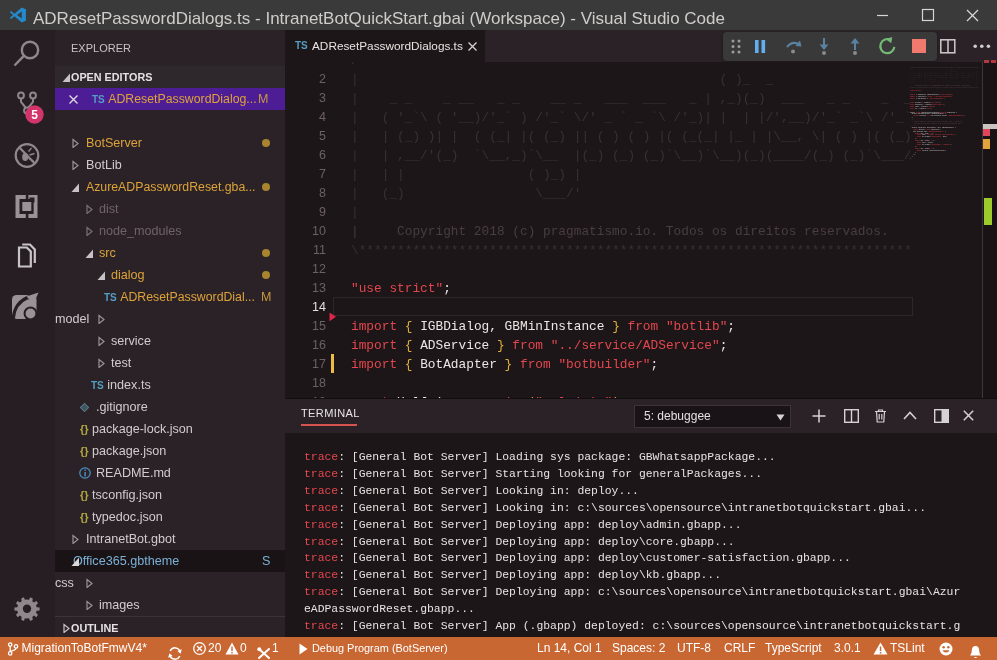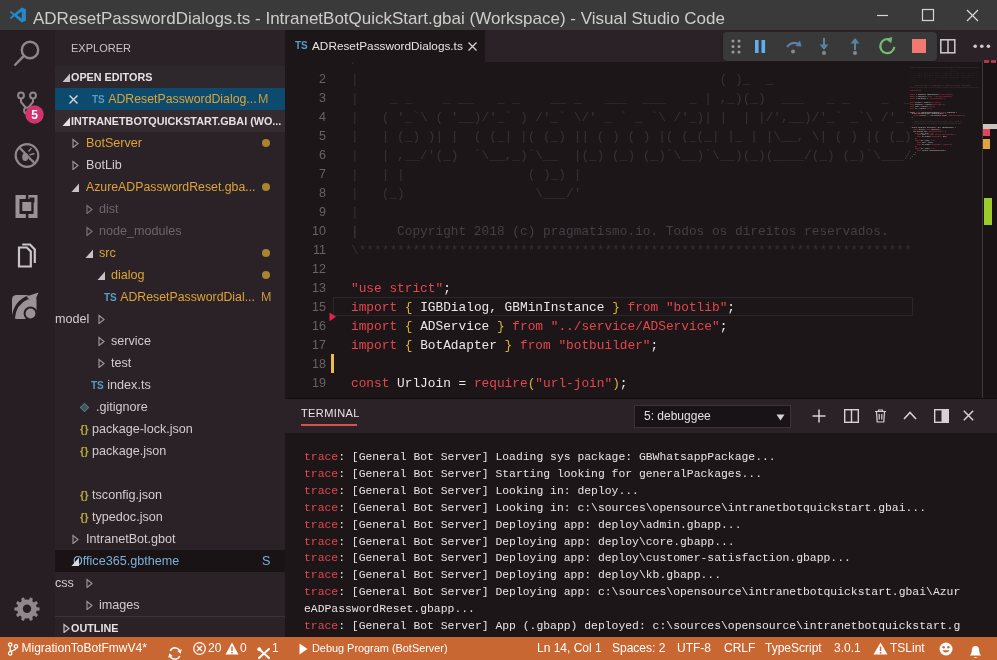--- a/index.html
+++ b/index.html
@@ -110,30 +110,27 @@
     <g fill="#8f878b">
       <path d="M27 569.5 l2.1 0.3 l1 -2.6 l2.7 1.2 l-0.5 2.8 l1.7 1.3 l2.3 -1.6 l1.7 2.4 l-2 2 l0.7 2 l2.9 0.3 l0 2.9 l-2.9 0.3 l-0.7 2 l2 2 l-1.7 2.4 l-2.3 -1.6 l-1.7 1.3 l0.5 2.8 l-2.7 1.2 l-1 -2.6 l-2.1 0.3 l-2.1 -0.3 l-1 2.6 l-2.7 -1.2 l0.5 -2.8 l-1.7 -1.3 l-2.3 1.6 l-1.7 -2.4 l2 -2 l-0.7 -2 l-2.9 -0.3 l0 -2.9 l2.9 -0.3 l0.7 -2 l-2 -2 l1.7 -2.4 l2.3 1.6 l1.7 -1.3 l-0.5 -2.8 l2.7 -1.2 l1 2.6 Z M27 574.5 a4.2 4.2 0 1 0 0 8.4 a4.2 4.2 0 1 0 0 -8.4 Z" fill-rule="evenodd"></path>
     </g>
   </svg>
 </div>
 <div id="sidebar">
   <div class="row" style="top:7px;font-size:11px;color:#c8c2c5"><span style="margin-left:16px">EXPLORER</span></div>
   <div class="row sect" style="top:36px;background:#2e282c"><svg class="twisty" style="left:6px">
         <polygon points="9,1.5 9,10 1.5,10" fill="#c8c2c5"></polygon>
       </svg><span style="margin-left:16px">OPEN EDITORS</span></div>
-  <div class="row" style="top:58px;background:#0c4a6e">
+  <div class="row" style="top:58px;background:#4c1d95">
     <svg class="abs" style="left:14px;top:7px" width="9" height="9">
         <path d="M0.5 0.5 L8.5 8.5 M8.5 0.5 L0.5 8.5" stroke="#dcd7d9" stroke-width="1.4"></path>
       </svg>
     <span class="tsic" style="margin-left:37px">TS</span> <span class="gold" style="font-size:12.3px">ADResetPasswordDialog...</span>
     <span class="mbadge gold" style="left:203px">M</span>
   </div>
-  <div class="row sect" style="top:80px;background:#332b30"><svg class="twisty" style="left:6px">
-        <polygon points="9,1.5 9,10 1.5,10" fill="#e6e0e2"></polygon>
-      </svg><span style="margin-left:16px">INTRANETBOTQUICKSTART.GBAI (WO...</span></div>
 
   <div class="row" style="top:102px"><svg class="twisty" style="left:15px">
         <polygon points="3,1.5 8,5.5 3,9.5" fill="none" stroke="#9a9296" stroke-width="1.2"></polygon>
       </svg><span class="gold" style="margin-left:31px">BotServer</span><span class="dot"></span></div>
   <div class="row" style="top:124px"><svg class="twisty" style="left:15px">
         <polygon points="3,1.5 8,5.5 3,9.5" fill="none" stroke="#9a9296" stroke-width="1.2"></polygon>
       </svg><span style="margin-left:31px">BotLib</span></div>
   <div class="row" style="top:146px"><svg class="twisty" style="left:15px">
         <polygon points="9,1.5 9,10 1.5,10" fill="#c8c2c5"></polygon>
       </svg><span class="gold" style="margin-left:31px;font-size:12.3px">AzureADPasswordReset.gba...</span><span class="dot"></span></div>
@@ -158,20 +155,25 @@
       </svg><span style="margin-left:56px">service</span></div>
   <div class="row" style="top:322px"><svg class="twisty" style="left:41px">
         <polygon points="3,1.5 8,5.5 3,9.5" fill="none" stroke="#9a9296" stroke-width="1.2"></polygon>
       </svg><span style="margin-left:56px">test</span></div>
   <div class="row" style="top:344px"><span class="tsic" style="margin-left:36px">TS</span> <span>index.ts</span></div>
   <div class="row" style="top:366px"><svg class="abs" style="left:24px;top:6px" width="11" height="11">
         <rect x="2.6" y="2.6" width="5.8" height="5.8" transform="rotate(45 5.5 5.5)" fill="#3d5560" stroke="#5a7884" stroke-width="1"></rect>
       </svg><span style="margin-left:41px">.gitignore</span></div>
   <div class="row" style="top:388px"><span class="jic" style="margin-left:25px">{}</span> <span>package-lock.json</span></div>
   <div class="row" style="top:410px"><span class="jic" style="margin-left:25px">{}</span> <span>package.json</span></div>
+  <div class="row" style="top:432px"><svg class="abs" style="left:24px;top:5px" width="12" height="12">
+        <circle cx="6" cy="6" r="5.2" fill="none" stroke="#4a93c8" stroke-width="1.2"></circle>
+        <rect x="5.4" y="5" width="1.4" height="4.4" fill="#4a93c8"></rect>
+        <rect x="5.4" y="2.6" width="1.4" height="1.4" fill="#4a93c8"></rect>
+      </svg><span style="margin-left:41px">README.md</span></div>
   <div class="row" style="top:454px"><span class="jic" style="margin-left:25px">{}</span> <span>tsconfig.json</span></div>
   <div class="row" style="top:476px"><span class="jic" style="margin-left:25px">{}</span> <span>typedoc.json</span></div>
   <div class="row" style="top:498px"><svg class="twisty" style="left:15px">
         <polygon points="3,1.5 8,5.5 3,9.5" fill="none" stroke="#9a9296" stroke-width="1.2"></polygon>
       </svg><span style="margin-left:31px">IntranetBot.gbot</span></div>
   <div class="row" style="top:520px;background:#191316;color:#7cb0d6"><svg class="twisty" style="left:15px">
         <polygon points="9,1.5 9,10 1.5,10" fill="#dcd7d9"></polygon>
       </svg><span style="margin-left:18px">Office365.gbtheme</span><span class="abs" style="left:207px">S</span></div>
   <div class="row" style="top:542px"><svg class="twisty" style="left:29px">
         <polygon points="3,1.5 8,5.5 3,9.5" fill="none" stroke="#9a9296" stroke-width="1.2"></polygon>
@@ -250,20 +252,21 @@
 <div class="cl"><span class="num">4</span><span class="txt cmt">|   ( '_`\ ( '__)/'_` ) /'_` \/' _ ` _ `\ /'_)| |  | |/',__)/'_` _`\ /'_`\  |</span></div>
 <div class="cl"><span class="num">5</span><span class="txt cmt">|   | (_) )| |  ( (_| |( (_) || ( ) ( ) |( (_(_| |_ | |\__, \| ( ) |( (_) ) |</span></div>
 <div class="cl"><span class="num">6</span><span class="txt cmt">|   | ,__/'(_)  `\__,_)`\__  |(_) (_) (_)`\__)`\__)(_)(____/(_) (_)`\___/'  |</span></div>
 <div class="cl"><span class="num">7</span><span class="txt cmt">|   | |                ( )_) |                                              |</span></div>
 <div class="cl"><span class="num">8</span><span class="txt cmt">|   (_)                 \___/'                                              |</span></div>
 <div class="cl"><span class="num">9</span><span class="txt cmt">|                                                                           |</span></div>
 <div class="cl"><span class="num">10</span><span class="txt cmt2">|     Copyright 2018 (c) pragmatismo.io. Todos os direitos reservados.      |</span></div>
 <div class="cl"><span class="num">11</span><span class="txt cmt">\*****************************************************************************/</span></div>
 <div class="cl"><span class="num">12</span><span class="txt"> </span></div>
 <div class="cl"><span class="num">13</span><span class="txt"><span class="red">"use strict"</span><span class="wht">;</span></span></div>
+<div class="cl"><span class="num" style="color:#e4dee0">14</span><span class="txt"> </span></div>
 <div class="cl"><span class="num">15</span><span class="txt"><span class="red">import</span><span class="wht"> </span><span class="yel">{</span><span class="wht"> IGBDialog, GBMinInstance </span><span class="yel">}</span><span class="wht"> </span><span class="red">from</span><span class="wht"> </span><span class="red">"botlib"</span><span class="wht">;</span></span></div>
 <div class="cl"><span class="num">16</span><span class="txt"><span class="red">import</span><span class="wht"> </span><span class="yel">{</span><span class="wht"> ADService </span><span class="yel">}</span><span class="wht"> </span><span class="red">from</span><span class="wht"> </span><span class="red">"../service/ADService"</span><span class="wht">;</span></span></div>
 <div class="cl"><span class="num">17</span><span class="txt"><span class="red">import</span><span class="wht"> </span><span class="yel">{</span><span class="wht"> BotAdapter </span><span class="yel">}</span><span class="wht"> </span><span class="red">from</span><span class="wht"> </span><span class="red">"botbuilder"</span><span class="wht">;</span></span></div>
 <div class="cl"><span class="num">18</span><span class="txt"> </span></div>
 <div class="cl"><span class="num">19</span><span class="txt"><span class="red">const</span><span class="wht"> UrlJoin = </span><span class="red">require</span><span class="yel">(</span><span class="red">"url-join"</span><span class="yel">)</span><span class="wht">;</span></span></div>
 </div>
   <svg class="abs" style="left:44px;top:250px" width="8" height="10">
       <polygon points="0.5,0.5 7,4.8 0.5,9.2" fill="#e0244a"></polygon>
     </svg>
   <div class="abs" style="left:45.5px;top:291.5px;width:3.6px;height:19.8px;background:#eebc45"></div>

